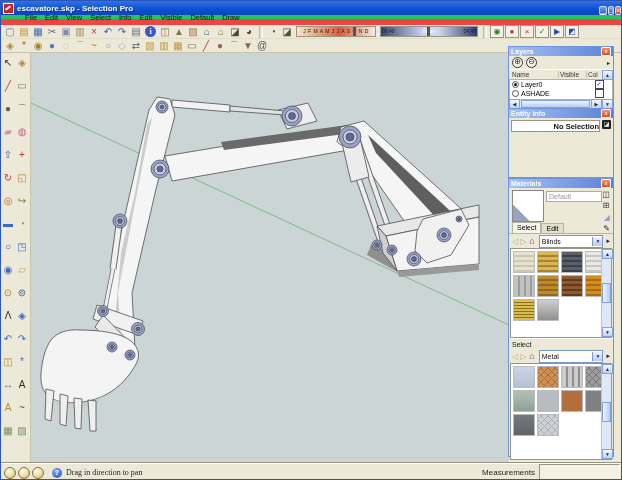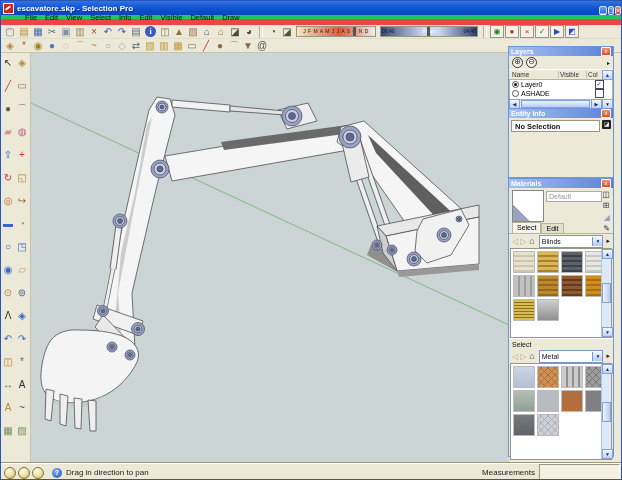--- a/index.html
+++ b/index.html
@@ -55,21 +55,21 @@
   .lrow{height:9px;display:flex;align-items:center;font-size:7px;}
   .radio{width:7px;height:7px;border:1px solid #555;border-radius:50%;margin:0 2px;box-sizing:border-box;display:inline-flex;align-items:center;justify-content:center;background:#fff;flex:none;}
   .radio.sel::after{content:"";width:3px;height:3px;border-radius:50%;background:#111;}
   .lrow .nm{flex:1;}
   .lrow .visw{width:26px;display:flex;justify-content:center;}
   .cb{width:7px;height:7px;border:1px solid #446;background:#fff;font-size:6px;line-height:6px;text-align:center;color:#123;flex:none;}
   .hscroll{height:8px;display:flex;align-items:center;background:#dde8fa;border-top:1px solid #b8b49e;}
   .hthumb{flex:1;height:6px;background:linear-gradient(180deg,#eef4ff,#b6ccf2);border:1px solid #84a2d8;margin:0 1px;}
   #entity-panel{top:107px;height:70px;}
   #entity-row{display:flex;align-items:flex-start;padding:2px;}
-  #entity-box{flex:1;height:12px;background:#fff;border:1px solid #9a9684;font-size:7.5px;font-weight:bold;color:#111;padding:1px 0 0 3px;box-sizing:border-box;}
+  #entity-box{flex:1;height:12px;background:#fff;border:1px solid #9a9684;font-size:7.5px;font-weight:bold;color:#111;padding:1px 0 0 3px;box-sizing:border-box;text-align:right;}
   #entity-detail{width:9px;height:9px;background:#222;color:#fff;font-size:6px;line-height:9px;text-align:center;margin-left:2px;border-radius:1px;}
   #materials-panel{top:177px;height:279px;}
   #mat-preview{height:34px;position:relative;}
   #mat-thumb{position:absolute;left:3px;top:2px;width:30px;height:30px;border:1px solid #888;background:linear-gradient(to top right,#9aa2c2 28%,#ffffff 28%);}
   #mat-name{position:absolute;left:37px;top:3px;width:52px;height:9px;background:#fff;border:1px solid #aaa;font-size:7px;color:#999;padding-left:2px;line-height:9px;}
   #mat-icons{position:absolute;right:2px;top:2px;display:flex;flex-direction:column;}
   #mat-icons .mbtn{width:10px;height:10px;font-size:8px;line-height:10px;text-align:center;color:#334;margin-bottom:1px;}
   #mat-corner{position:absolute;right:3px;bottom:0px;font-size:8px;color:#9aa2c2;line-height:8px;}
   #mat-tabs{height:11px;display:flex;align-items:flex-end;border-bottom:1px solid #b8b49e;padding-left:3px;font-size:7px;}
   .tab{padding:0 4px;border:1px solid #b8b49e;border-bottom:none;background:#f6f4ea;height:10px;line-height:10px;}
@@ -87,21 +87,21 @@
   #metal-wrap{height:95px;}
   .swgrid{display:grid;grid-template-columns:repeat(4,22px);grid-auto-rows:22px;gap:2px;padding:2px;}
   .sw{width:22px;height:22px;border:1px solid #bbb;box-sizing:border-box;}
   .vsb{position:absolute;right:0;top:0;bottom:0;width:9px;background:#dde8fa;border-left:1px solid #b0c4e8;display:flex;flex-direction:column;justify-content:space-between;}
   .vsb .vthumb{flex:0 0 18px;background:linear-gradient(90deg,#eef4ff,#b6ccf2);border:1px solid #84a2d8;margin:1px 0;}
   #select2-row{height:10px;display:flex;align-items:center;border-top:1px solid #fff;font-size:7px;padding-left:3px;background:#ece9d8;color:#111;}
   
   #statusbar{position:absolute;left:0;top:462px;width:622px;height:18px;background:#ece9d8;border-top:1px solid #fff;box-shadow:0 -1px 0 #9a9684;display:flex;align-items:center;padding:0 3px;box-sizing:border-box;}
   .orb{width:10px;height:10px;border-radius:50%;border:1px solid #8a7434;background:radial-gradient(circle at 35% 30%,#fffdf2,#e8d8a0 60%,#c0a850);margin-right:2px;flex:none;}
   #help-orb{width:10px;height:10px;border-radius:50%;background:radial-gradient(circle at 35% 30%,#7fa8f4,#2050c8);color:#fff;font-size:7px;font-weight:bold;text-align:center;line-height:10px;margin:0 4px 0 6px;flex:none;}
-  #status-hint{font-size:8px;color:#222;}
+  #status-hint{font-size:8px;color:#222;font-family:Liberation Serif, serif;}
   #meas-label{margin-left:auto;font-size:8px;color:#222;padding-right:4px;}
   #meas-box{width:75px;height:13px;background:#f4f1e4;border:1px solid #9a9684;border-right-color:#fff;border-bottom-color:#fff;font-size:8px;font-family:"Liberation Sans",sans-serif;}
 </style>
 </head>
 <body>
 
 <div id="win">
 
   <div id="titlebar">
     <div id="app-logo"></div>

